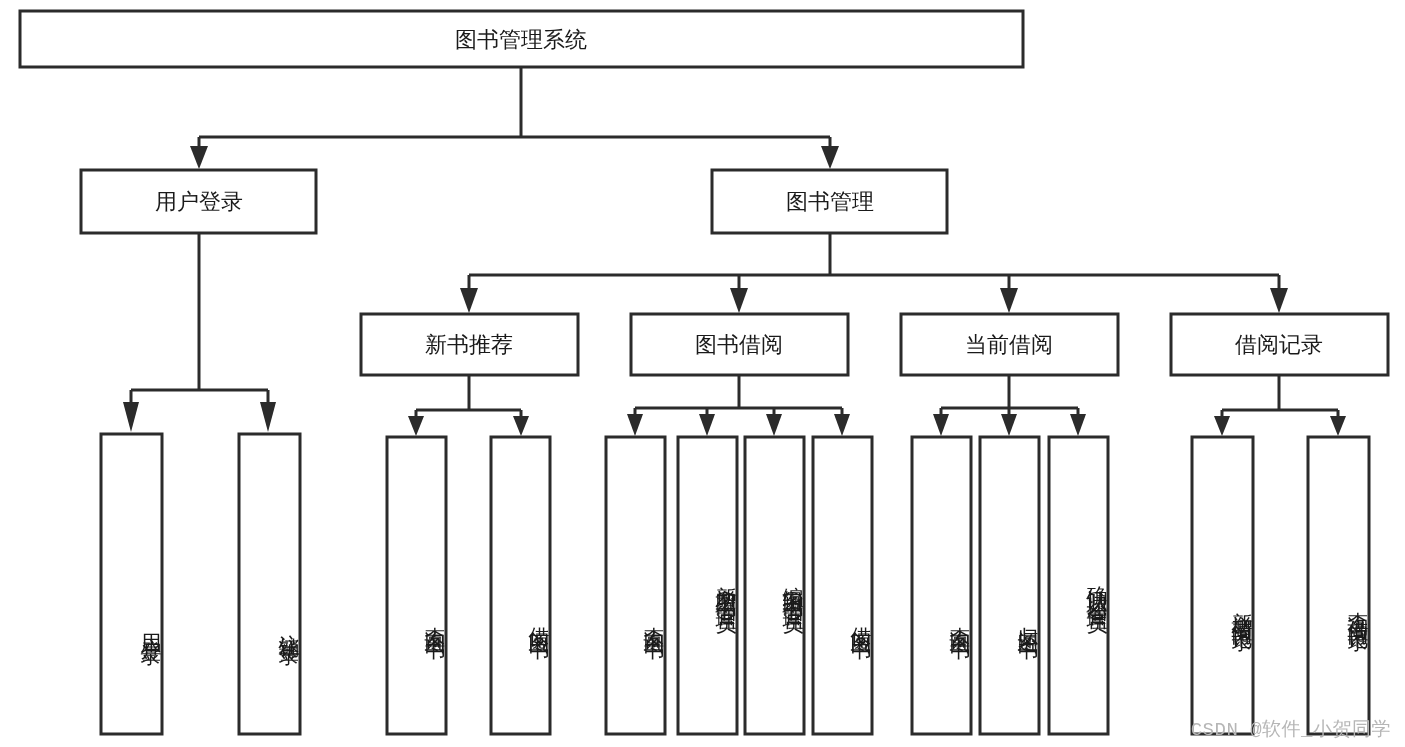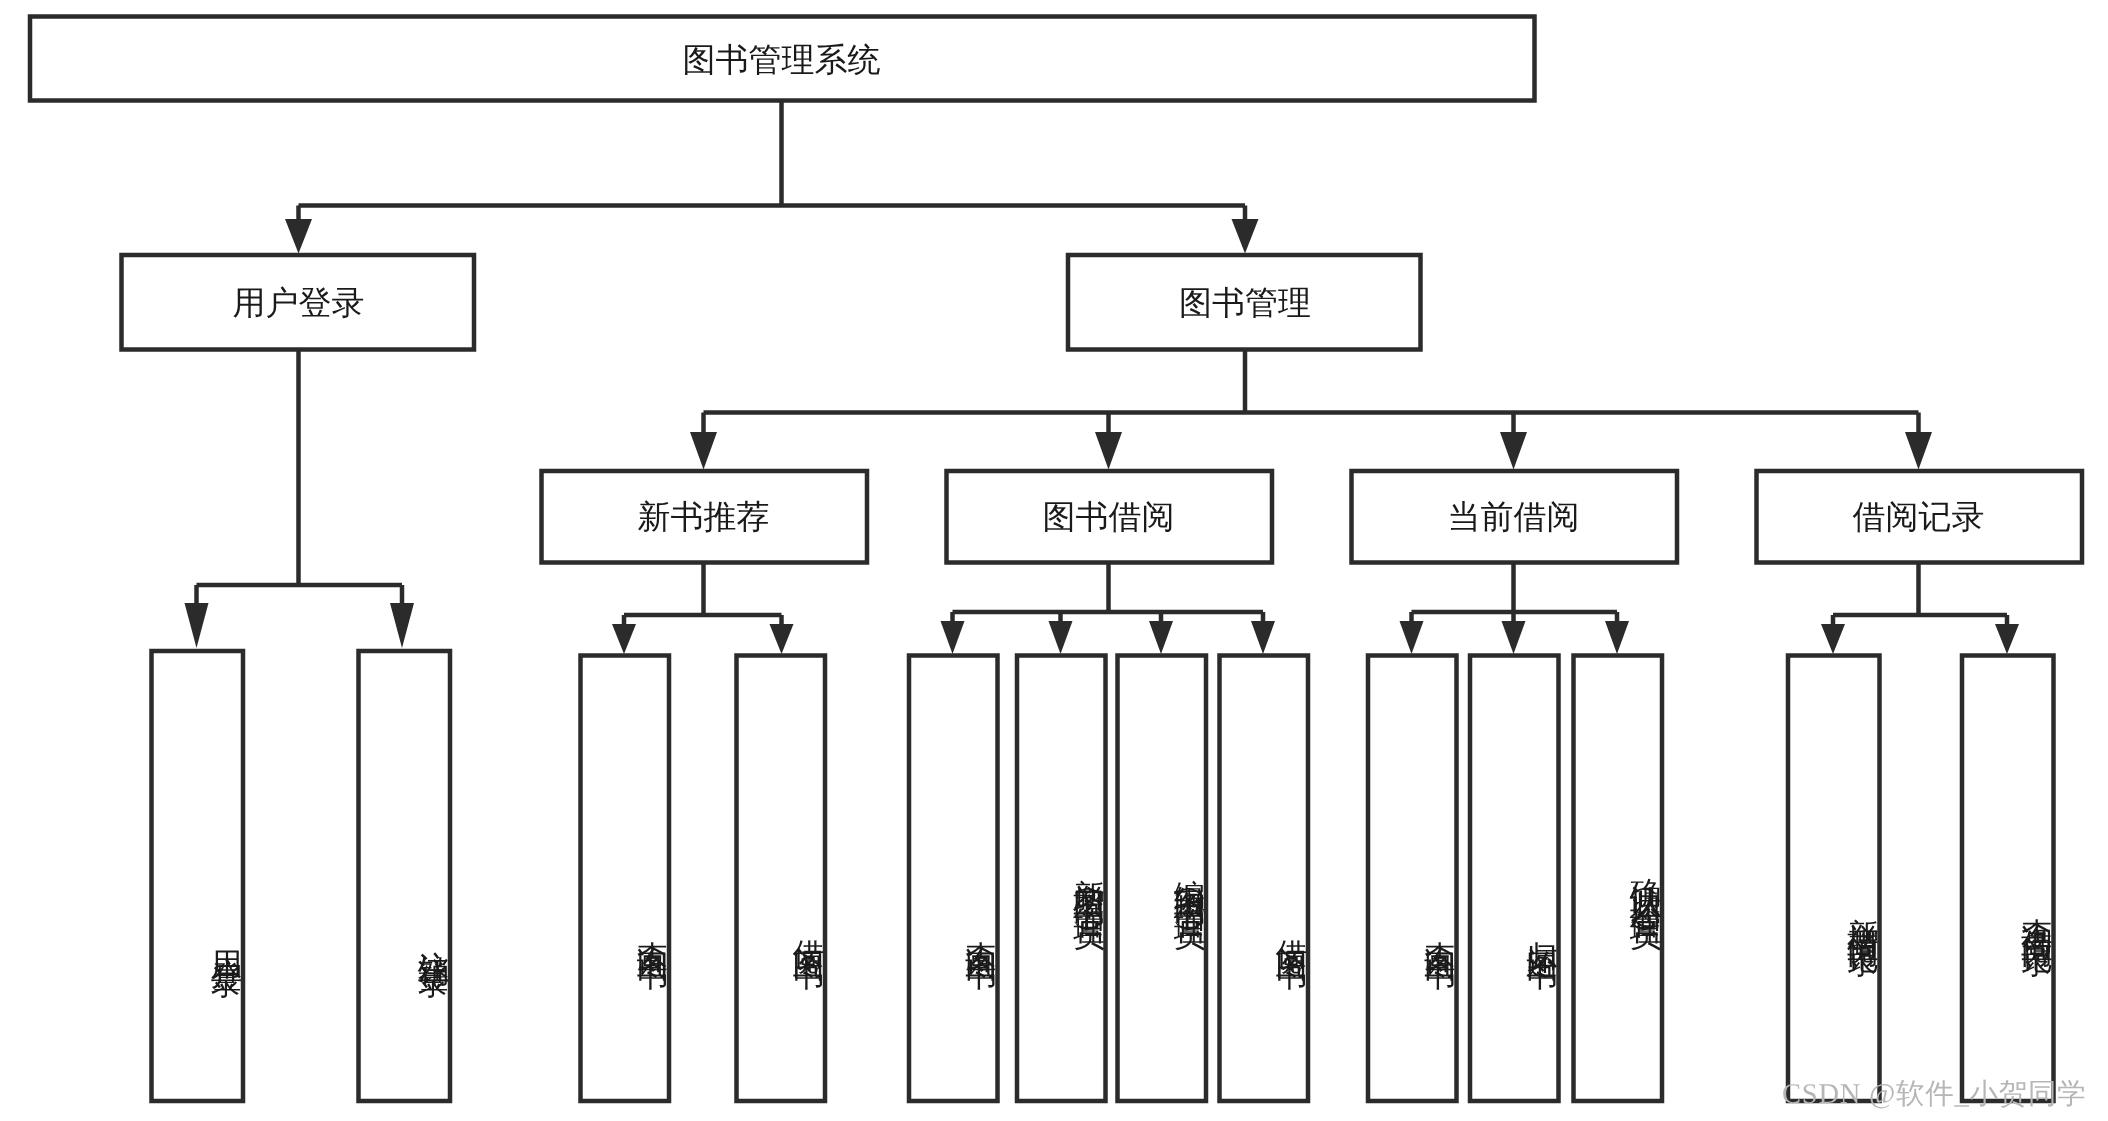--- a/index.html
+++ b/index.html
@@ -62,21 +62,21 @@
     display: flex;
     align-items: flex-start;
     justify-content: center;
     white-space: nowrap;
     pointer-events: none;
   }
   .watermark {
     position: absolute;
     right: 14px;
     bottom: 5px;
-    font-family: Liberation Serif, serif;
+    font-family: Liberation Mono, monospace;
     font-size: 19px;
     color: #b6b6b6;
     letter-spacing: 0.5px;
     white-space: nowrap;
   }
 </style>
 </head>
 <body>
 
 <div id="diagram-root">

